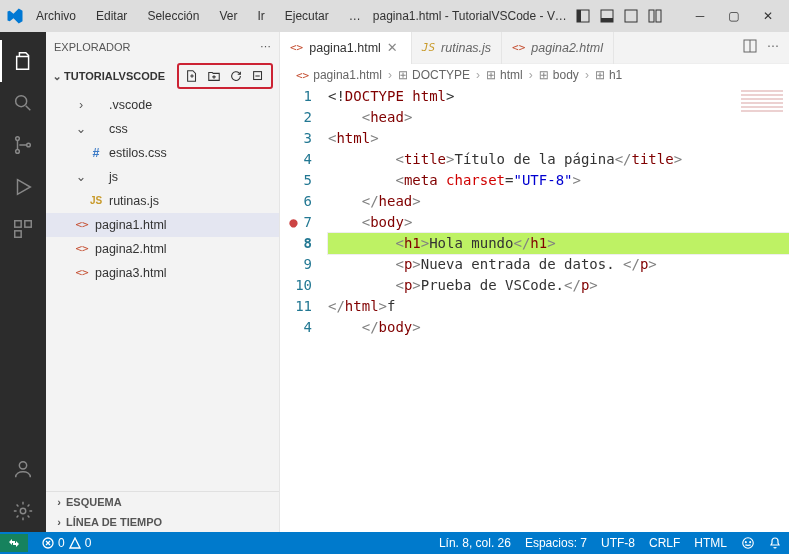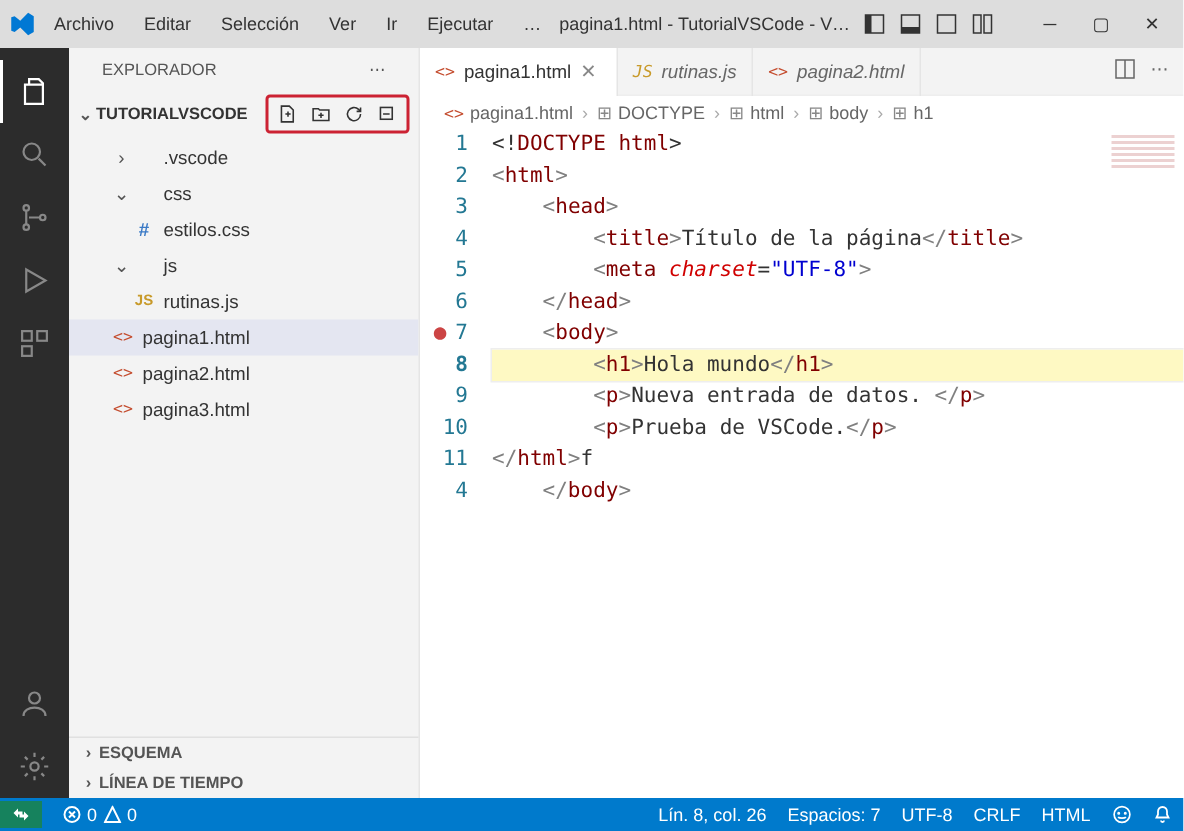--- a/index.html
+++ b/index.html
@@ -9,21 +9,21 @@
     .menu-item { padding:4px 8px; cursor:pointer; border-radius:4px; }
     .titlebar-title { flex:1; text-align:center; font-size:12px; color:#333; overflow:hidden; white-space:nowrap; text-overflow:ellipsis; }
     .tc-btn { width:30px; height:28px; display:flex; align-items:center; justify-content:center; cursor:pointer; }
     .layout-btn { width:20px; height:20px; display:flex; align-items:center; justify-content:center; cursor:pointer; border-radius:3px; }
     .main { flex:1; display:flex; }
     .activity-bar { width:46px; background:#2c2c2c; display:flex; flex-direction:column; align-items:center; padding-top:8px; }
     .ab-item { width:46px; height:42px; display:flex; align-items:center; justify-content:center; cursor:pointer; color:#888; }
     .ab-item.active { color:#fff; border-left:2px solid #fff; }
     .ab-spacer { flex:1; }
     .sidebar { width:234px; background:#f3f3f3; display:flex; flex-direction:column; border-right:1px solid #e5e5e5; }
-    .sb-header { display:flex; align-items:center; justify-content:space-between; padding:8px 22px; font-size:11px; color:#555;gap:31px; }
+    .sb-header { display:flex; align-items:center; justify-content:space-between; padding:8px 8px; font-size:11px; color:#555;gap:31px; }
     .sb-section-head { display:flex; align-items:center; padding:2px 6px 2px 4px; font-size:11px; font-weight:bold; color:#333; cursor:pointer; }
     .chevron { width:14px; display:inline-flex; justify-content:center; color:#555; }
     .sb-actions { display:flex; gap:4px; margin-left:auto; padding:2px 4px; border:2px solid #c23; border-radius:3px; }
     .sb-ab { width:18px; height:18px; display:flex; align-items:center; justify-content:center; cursor:pointer; color:#444; }
     .tree { list-style:none; padding:2px 0; overflow:auto; flex:1; }
     .tree li { display:flex; align-items:center; padding:2px 4px 2px 18px; font-size:12.5px; color:#333; cursor:pointer; line-height:20px; }
     .tree li.active { background:#e4e6f1; }
     .tree li .ficon { width:16px; margin-right:5px; display:inline-flex; justify-content:center; }
     .tree li.depth1 { padding-left:28px; }
     .tree li.depth2 { padding-left:42px; }
@@ -40,25 +40,25 @@
     .tab-actions { margin-left:auto; display:flex; gap:10px; padding-right:10px; color:#666;}
     .tab-actions .la { cursor:pointer; }
     .breadcrumb { display:flex; align-items:center; gap:4px; padding:4px 16px; font-size:12px; color:#666; }
     .bc-chev { color:#aaa; margin:0 2px;}
     .code { display:flex; font-family:Consolas,monospace; font-size:14px; line-height:1.5; flex:1; position:relative;}
     .gutter { width:48px; text-align:right; color:#237893; padding:0 14px 0 0;}
     .gutter div { padding-right:2px;}
     .linenum-cur { color:#237893; font-weight:600;}
     .code-content { flex:1; }
     .line { white-space:pre; }
-    .line.cur { background:#fef9c3; outline:1px solid #eee;}
+    .line.cur { background:#bef264; outline:1px solid #eee;}
     .t-gray { color:#808080;}
     .t-brown { color:#800000;}
     .t-blue { color:#0000d0;}
-    .t-redattr { color:#d00000;font-style:italic; }
+    .t-redattr { color:#d00000; }
     .dirty { color:#c44; font-size:14px; margin-right:6px;}
     .statusbar { height:22px; background:#007acc; color:#fff; display:flex; align-items:center; font-size:12px; padding:0 8px; gap:14px;}
     .sb-spacer { flex:1; }
     .sb-item { display:flex; align-items:center; gap:4px; cursor:pointer; }
     .minimap-stub { position:absolute; top:2px; right:6px; width:42px; height:50px; opacity:.22; }
     .minimap-stub div { height:2px; background:#a33; margin:2px 0;}
   </style>
 </head>
 <body>
 
@@ -287,22 +287,22 @@
           <div>6</div>
           <div><span class="dirty">●</span>7</div>
           <div class="linenum-cur">8</div>
           <div>9</div>
           <div>10</div>
           <div>11</div>
           <div>4</div>
         </div>
       <div class="code-content">
 <div class="line">&lt;!<span class="t-brown">DOCTYPE</span> <span class="t-brown">html</span>&gt;</div>
+<div class="line">    <span class="t-gray">&lt;</span><span class="t-brown">head</span><span class="t-gray">&gt;</span></div>
 <div class="line"><span class="t-gray">&lt;</span><span class="t-brown">html</span><span class="t-gray">&gt;</span></div>
-<div class="line">    <span class="t-gray">&lt;</span><span class="t-brown">head</span><span class="t-gray">&gt;</span></div>
 <div class="line">        <span class="t-gray">&lt;</span><span class="t-brown">title</span><span class="t-gray">&gt;</span><span>Título de la página</span><span class="t-gray">&lt;/</span><span class="t-brown">title</span><span class="t-gray">&gt;</span></div>
 <div class="line">        <span class="t-gray">&lt;</span><span class="t-brown">meta</span> <span class="t-redattr">charset</span>=<span class="t-blue">"UTF-8"</span><span class="t-gray">&gt;</span></div>
 <div class="line">    <span class="t-gray">&lt;/</span><span class="t-brown">head</span><span class="t-gray">&gt;</span></div>
 <div class="line">    <span class="t-gray">&lt;</span><span class="t-brown">body</span><span class="t-gray">&gt;</span></div>
 <div class="line cur">        <span class="t-gray">&lt;</span><span class="t-brown">h1</span><span class="t-gray">&gt;</span><span>Hola mundo</span><span class="t-gray">&lt;/</span><span class="t-brown">h1</span><span class="t-gray">&gt;</span></div>
 <div class="line">        <span class="t-gray">&lt;</span><span class="t-brown">p</span><span class="t-gray">&gt;</span><span>Nueva entrada de datos. </span><span class="t-gray">&lt;/</span><span class="t-brown">p</span><span class="t-gray">&gt;</span></div>
 <div class="line">        <span class="t-gray">&lt;</span><span class="t-brown">p</span><span class="t-gray">&gt;</span><span>Prueba de VSCode.</span><span class="t-gray">&lt;/</span><span class="t-brown">p</span><span class="t-gray">&gt;</span></div>
 <div class="line"><span class="t-gray">&lt;/</span><span class="t-brown">html</span><span class="t-gray">&gt;</span><span>f</span></div>
 <div class="line">    <span class="t-gray">&lt;/</span><span class="t-brown">body</span><span class="t-gray">&gt;</span></div>
       </div>

